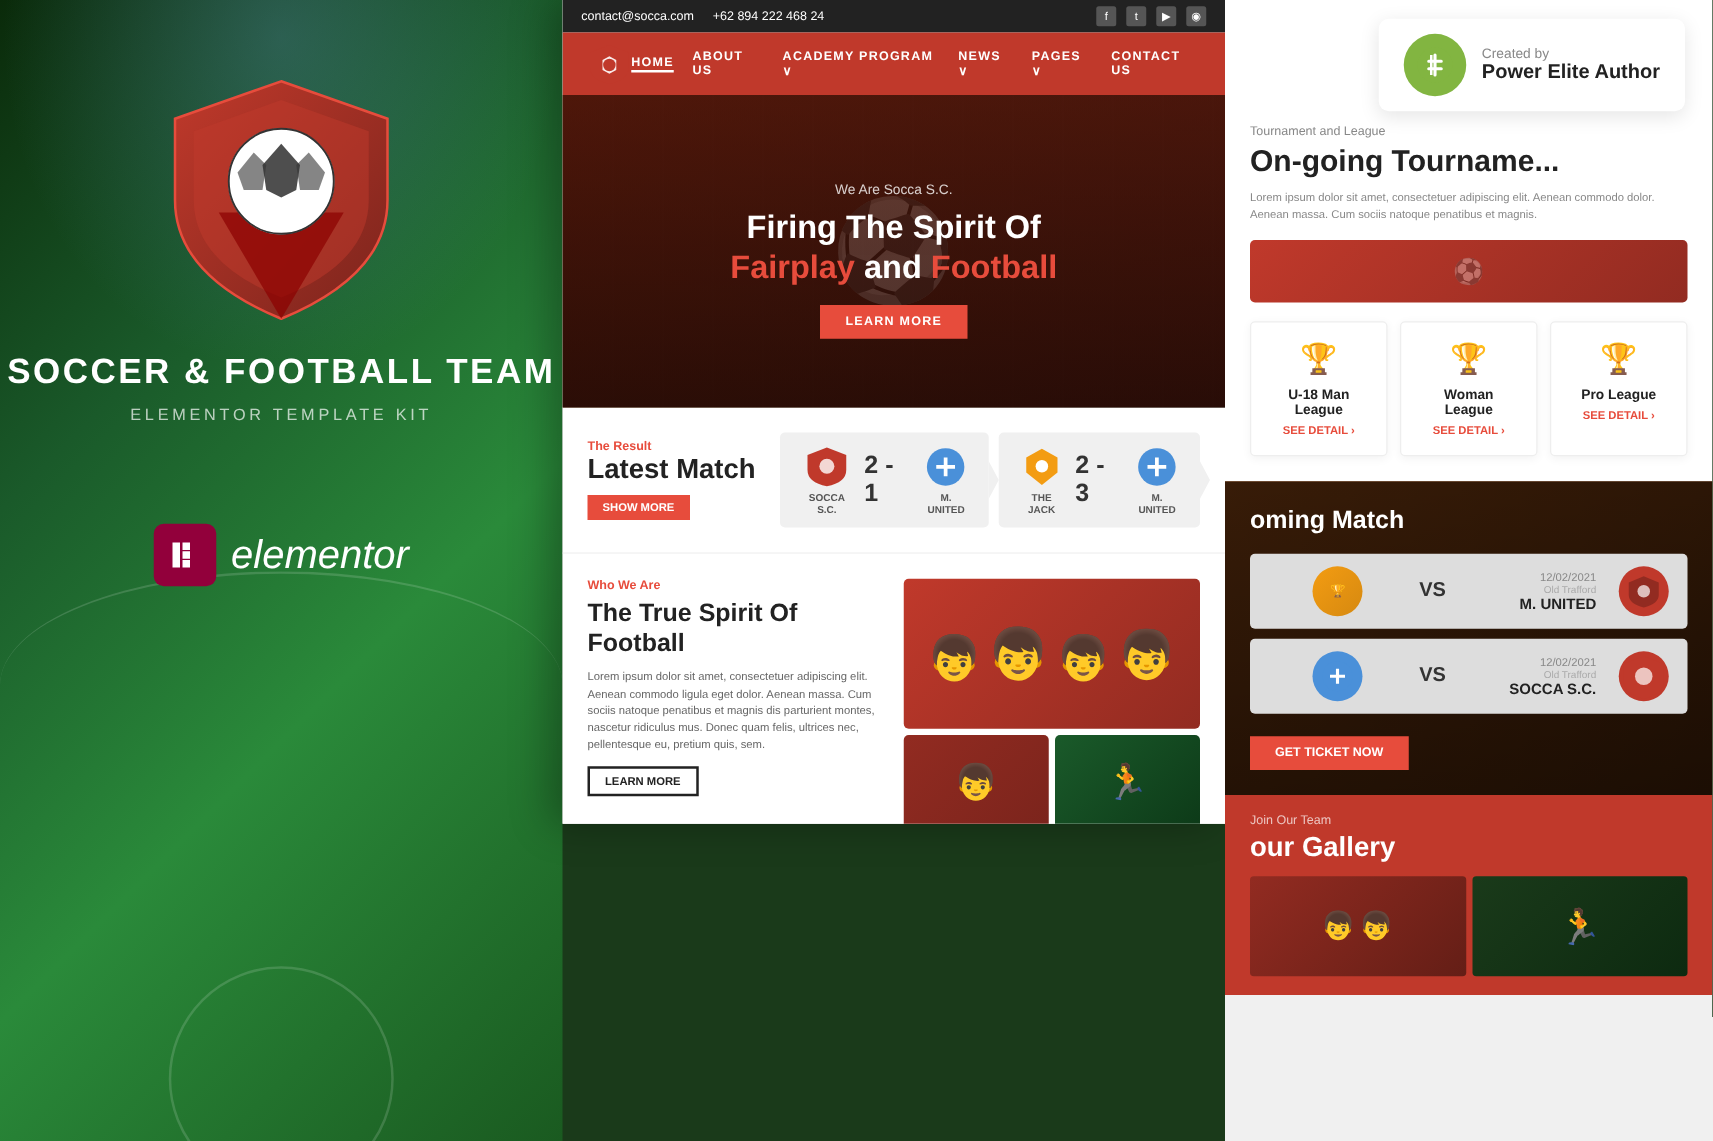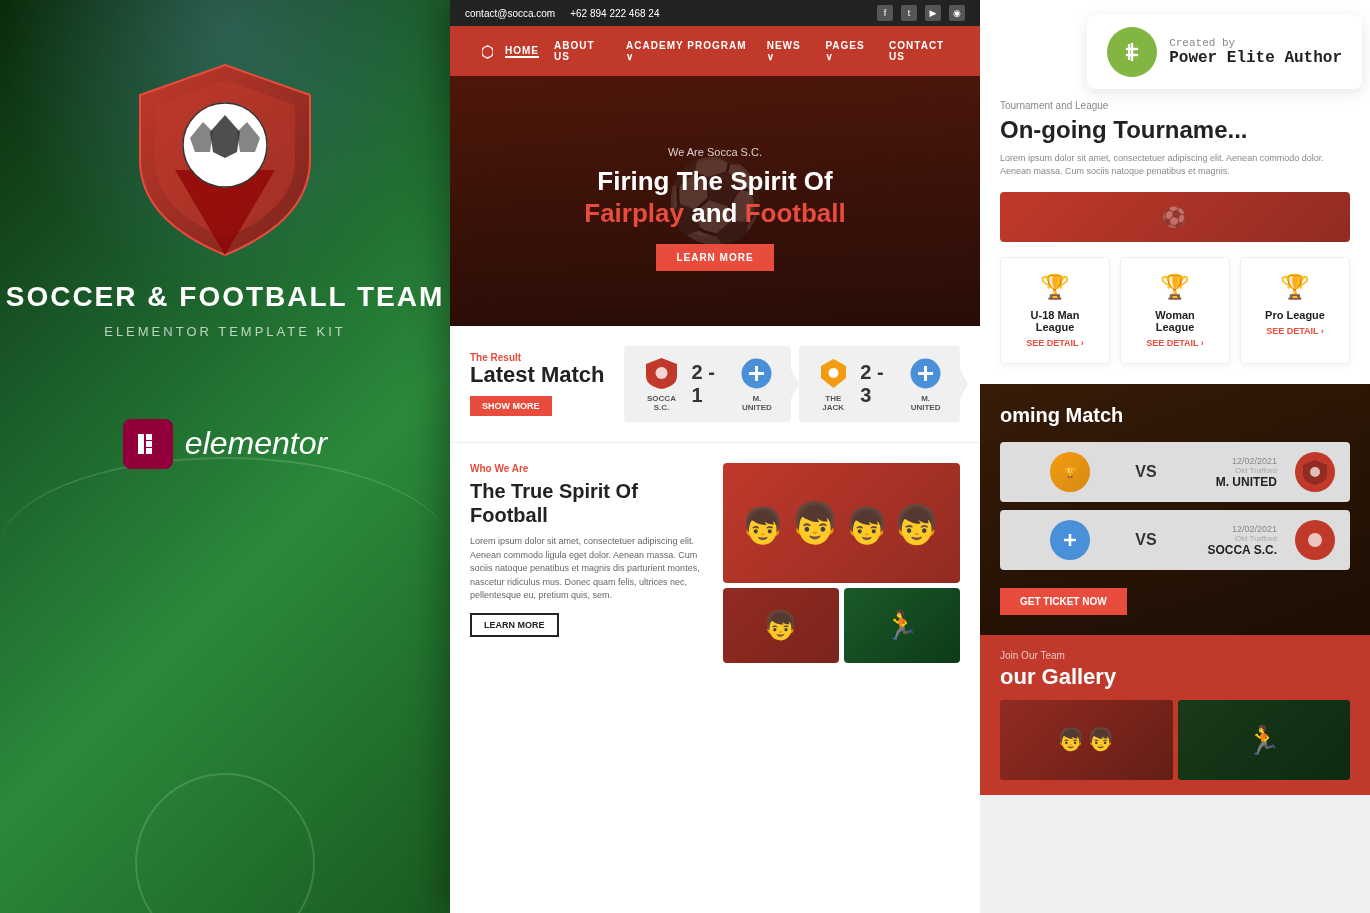--- a/index.html
+++ b/index.html
@@ -111,21 +111,21 @@
     .elementor-text {
       color: white;
       font-size: 32px;
       font-style: italic;
       font-weight: 300;
     }
 
     
     .website-mockup {
       width: 530px;
-      height: 913px;
+      height: 659px;
       background: white;
       overflow: hidden;
       position: relative;
       box-shadow: -10px 0 30px rgba(0,0,0,0.3);
     }
 
     
     .top-bar {
       background: #222;
       color: white;
@@ -396,30 +396,29 @@
       height: 913px;
       background: #f5f5f5;
       overflow: hidden;
       position: relative;
     }
 
     
     .created-by-badge {
       position: absolute;
       top: 15px;
-      right: 8px;
+      right: 22px;
       background: white;
       border-radius: 8px;
       padding: 12px 20px;
       display: flex;
       align-items: center;
       gap: 12px;
       box-shadow: 0 4px 15px rgba(0,0,0,0.1);
       z-index: 10;
-      font-family: Liberation Mono, monospace;
     }
     .envato-icon {
       width: 50px;
       height: 50px;
       background: #82b541;
       border-radius: 50%;
       display: flex;
       align-items: center;
       justify-content: center;
     }

